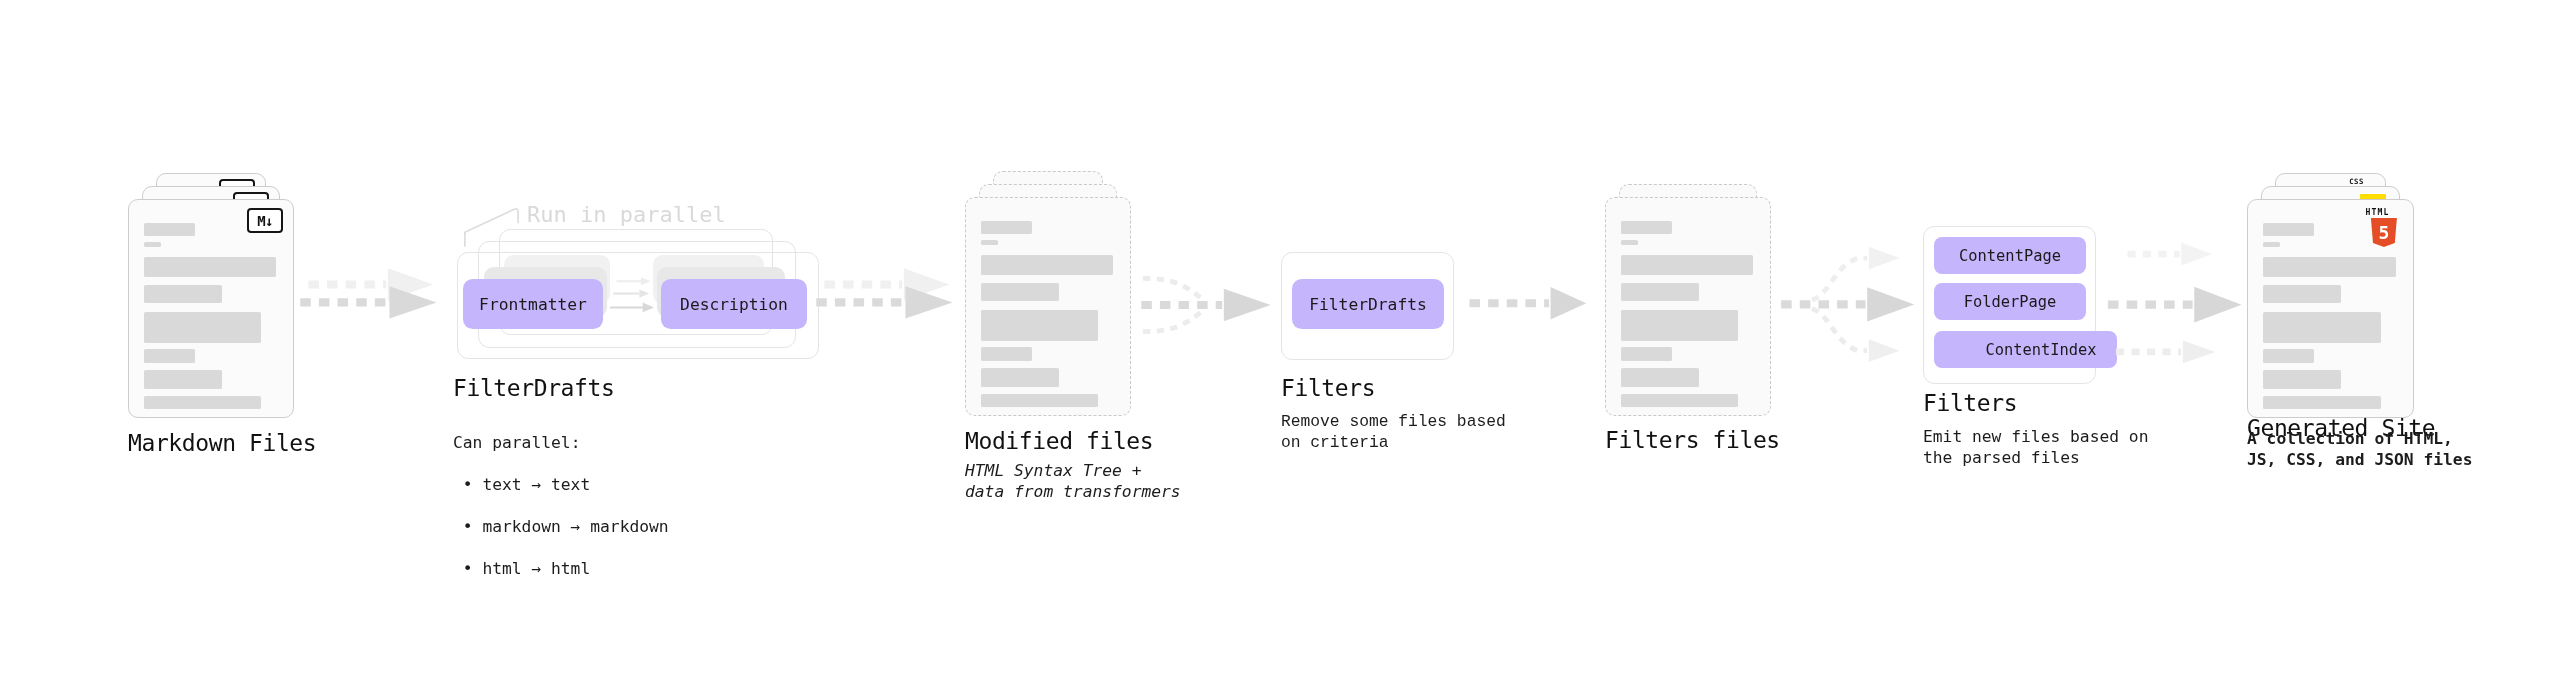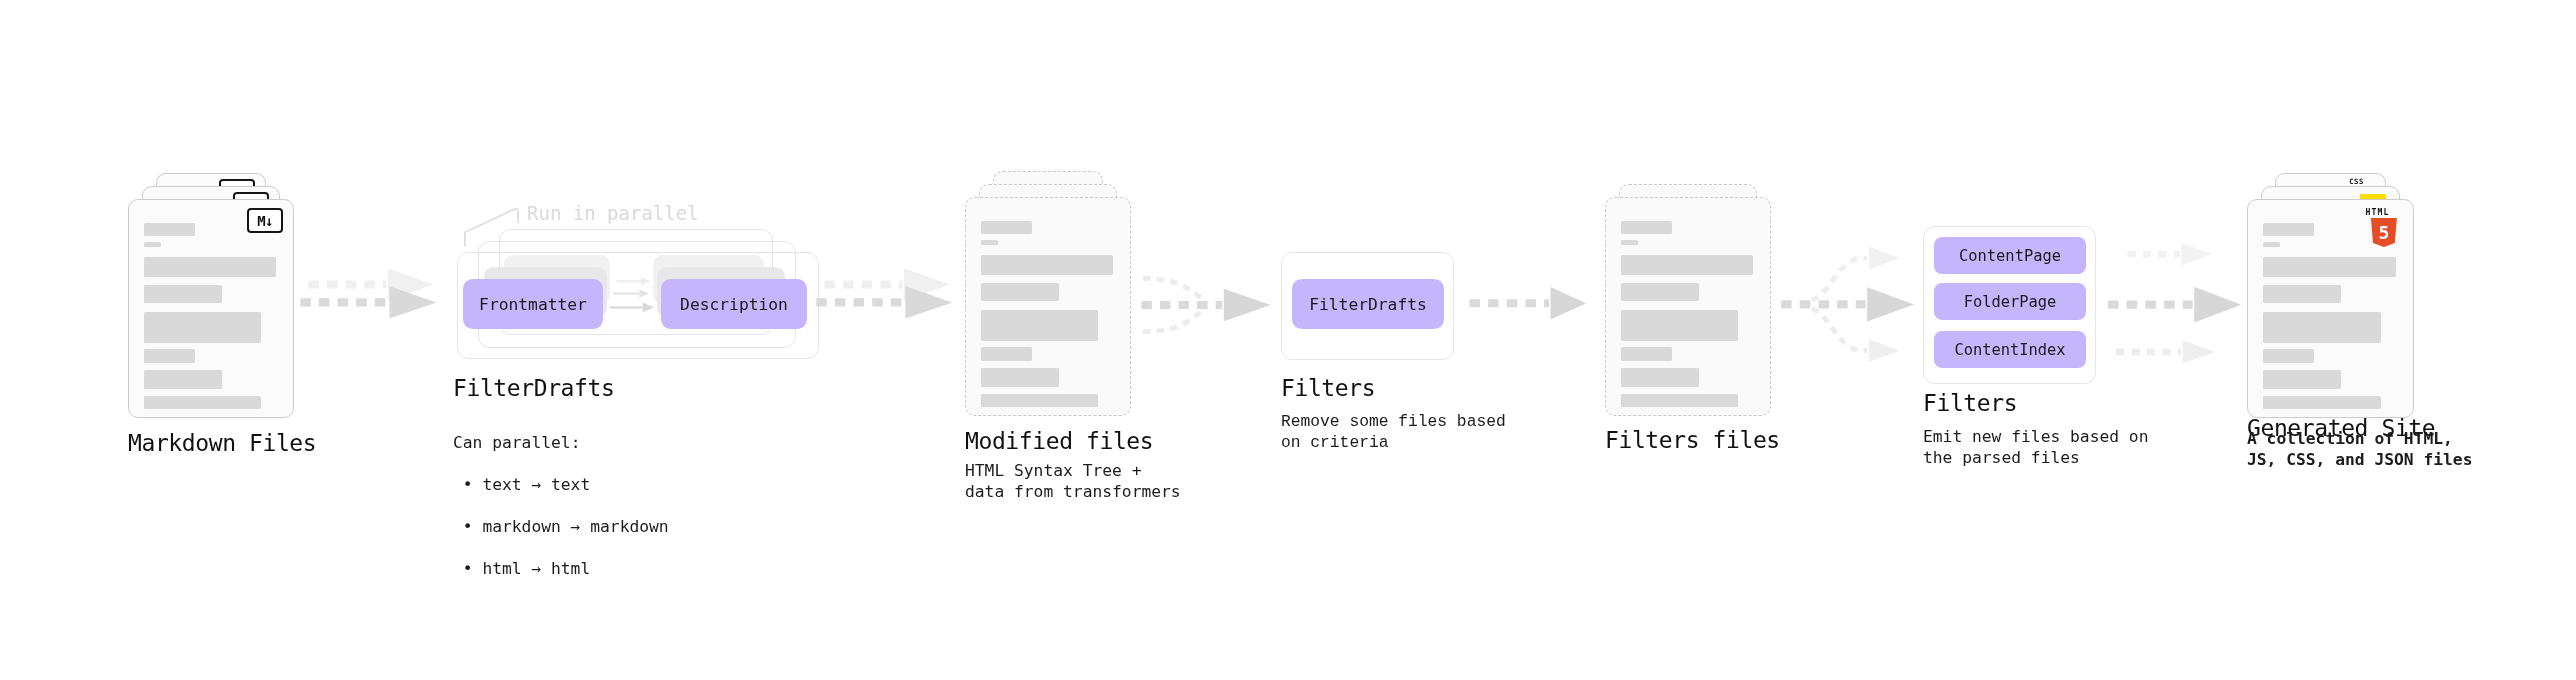--- a/index.html
+++ b/index.html
@@ -47,21 +47,21 @@
   .chip{position:absolute;border-radius:9.8px;background:#c4b5fd;display:flex;align-items:center;
     justify-content:center;font-size:16.3px;color:#1a1a1a;white-space:nowrap;}
   .chip.ghost1{background:#e8e8e8;}
   .chip.ghost2{background:#f1f1f1;}
   .chip.small{border-radius:8.1px;font-size:15.4px;}
   
   .stage-label{position:absolute;font-size:23px;font-weight:500;letter-spacing:-0.4px;color:#111;white-space:nowrap;}
   .note{position:absolute;font-size:16.3px;line-height:21px;color:#1c1c1c;white-space:pre-line;}
   .note-line{white-space:pre;}
   .note-indent{padding-left:9.8px;white-space:pre;}
-  .annotation{position:absolute;font-size:19px;color:#d9d9d9;white-space:nowrap;}
+  .annotation{position:absolute;font-size:22px;color:#d9d9d9;white-space:nowrap;}
   .abs{position:absolute;}
 </style>
 </head>
 <body>
 
 <div class="canvas">
 
   <div>
     <div class="file-stack" style="left:128px;top:173px;width:166px;height:245px;">
       <div class="file solid back2">
@@ -143,21 +143,21 @@
             <div class="bar b3"></div>
             <div class="bar b4"></div>
             <div class="bar b5"></div>
             <div class="bar b6"></div>
             <div class="bar b7"></div>
             <div class="bar b8"></div>
           </div>
       </div>
     </div>
     <div class="stage-label" style="left:965px;top:428px;">Modified files</div>
-    <div class="note" style="left:965px;top:460px;">HTML Syntax Tree +
+    <div class="note" style="left:965px;top:460px;font-style:italic;">HTML Syntax Tree +
 data from transformers</div>
   </div>
 
   <svg class="abs" style="left:1136px;top:267px;" width="140" height="76" viewBox="0 0 172 94">
     <path d="M 8,14 C 45,14 60,22 82,40" fill="none" stroke="#ececec" stroke-width="6" stroke-dasharray="9 8"></path>
     <path d="M 8,80 C 45,80 60,72 82,54" fill="none" stroke="#ececec" stroke-width="6" stroke-dasharray="9 8"></path>
     <line x1="6" y1="47" x2="106" y2="47" stroke="#dadada" stroke-width="10" stroke-dasharray="13 10"></line>
     <polygon points="108,27 166,47 108,67" fill="#d7d7d7"></polygon>
   </svg>
 
@@ -199,21 +199,21 @@
     <path d="M 44,88 C 68,98 70,128 100,140 L 112,140" fill="none" stroke="#ececec" stroke-width="6" stroke-dasharray="9 8"></path>
     <polygon points="114,126 152,140 114,154" fill="#efefef"></polygon>
     <line x1="6" y1="83" x2="110" y2="83" stroke="#dadada" stroke-width="10" stroke-dasharray="13 10"></line>
     <polygon points="112,62 170,83 112,104" fill="#d7d7d7"></polygon>
   </svg>
 
   <div>
     <div class="panel" style="left:1923px;top:226px;width:173px;height:158px;"></div>
     <div class="chip small" style="left:1934px;top:237px;width:152px;height:37px;">ContentPage</div>
     <div class="chip small" style="left:1934px;top:283px;width:152px;height:37px;">FolderPage</div>
-    <div class="chip small" style="left:1934px;top:331px;width:152px;height:37px;">ContentIndex</div>
+    <div class="chip small" style="left:1934px;top:331px;width:152px;height:37px;padding-left:31px;">ContentIndex</div>
     <div class="stage-label" style="left:1923px;top:390px;">Filters</div>
     <div class="note" style="left:1923px;top:426px;">Emit new files based on
 the parsed files</div>
   </div>
 
   <svg class="abs" style="left:2103px;top:237px;" width="145" height="132" viewBox="0 0 178 162">
     <line x1="30" y1="21" x2="94" y2="21" stroke="#f2f2f2" stroke-width="8" stroke-dasharray="10 9"></line>
     <polygon points="96,7 134,21 96,35" fill="#f3f3f3"></polygon>
     <line x1="6" y1="83" x2="110" y2="83" stroke="#dadada" stroke-width="10" stroke-dasharray="13 10"></line>
     <polygon points="112,61 170,83 112,105" fill="#d7d7d7"></polygon>

